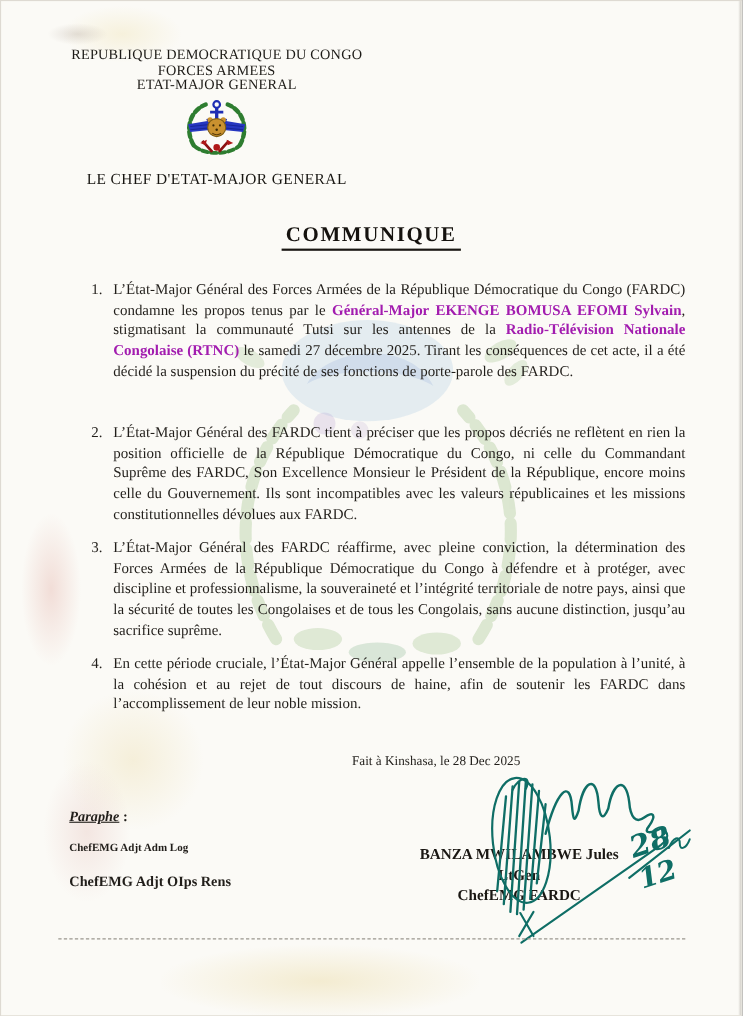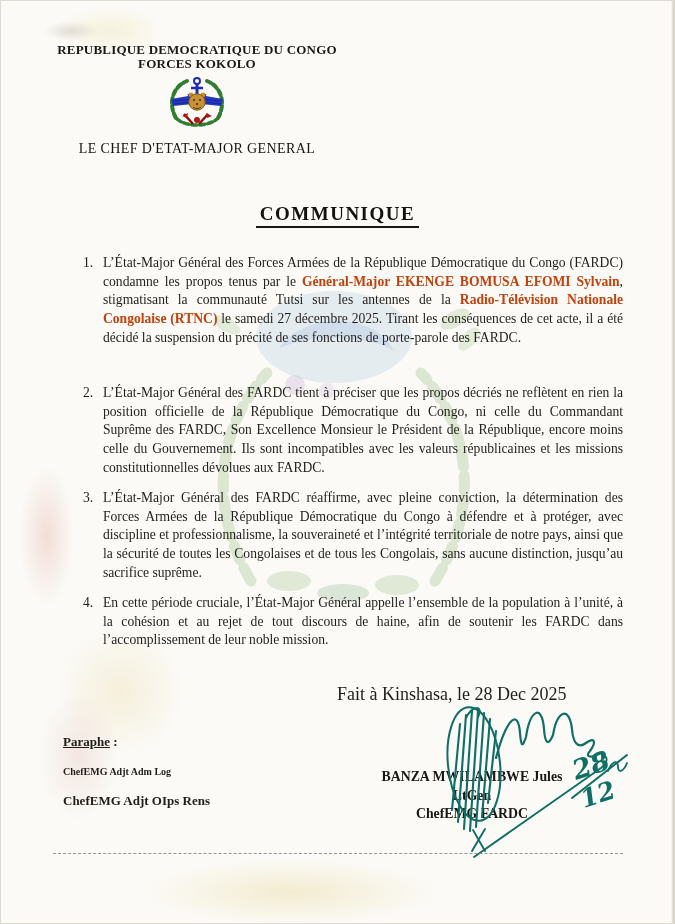--- a/index.html
+++ b/index.html
@@ -6,35 +6,35 @@
   html,body { background:#888; }
   .page {
     position:relative; width:675px; height:924px; margin:0 auto;
     background:#fbfaf6; overflow:hidden;
     font-family:"Liberation Serif","DejaVu Serif",serif;
     color:#211e1a; border:1px solid #dedad2;
   }
   .edge-right { position:absolute; right:0; top:0; width:3px; height:100%; background:linear-gradient(to left,#cfccc5,rgba(207,204,197,0)); }
   .stain { position:absolute; pointer-events:none; }
   .letterhead { position:absolute; top:42px; left:50px; width:292px; text-align:center; }
-  .lh-line { font-weight:bold; font-size:13px; line-height:13.5px; letter-spacing:.2px; color:#1c1a16; }
+  .lh-line { font-weight:normal; font-size:13px; line-height:13.5px; letter-spacing:.2px; color:#1c1a16; }
   .emblem { margin:4px auto 2px auto; width:66px; height:58px; }
   .office { font-weight:normal; font-size:14px; letter-spacing:.4px; margin-top:3px; color:#171511; }
   .watermark { position:absolute; left:168px; top:278px; width:352px; height:326px; opacity:.8; pointer-events:none; }
   .title-row { position:absolute; top:202px; left:0; width:100%; text-align:center; }
   .doc-title {
     display:inline-block; font-size:19px; font-weight:bold; letter-spacing:1.5px;
     border-bottom:2.5px solid #1a1713; padding:0 4px 1px 4px; color:#15120e;text-align:right;
   }
   .para { position:absolute; left:82px; width:540px; font-size:13.6px; line-height:18.7px; text-align:justify; padding-left:20px; }
   .para .num { position:absolute; left:0; top:0; }
-  .para b { color:#c2410c; }
-  .dateline { position:absolute; top:683px; left:336px; font-size:18px; }
+  .para b { color:#a21caf; }
+  .dateline { position:absolute; top:683px; left:319px; font-size:12px; }
   .paraphe-label { position:absolute; top:733px; left:62px; font-size:13px; font-weight:bold; }
-  .paraphe-label .pl { text-decoration:underline; }
+  .paraphe-label .pl { font-style:italic; text-decoration:underline; }
   .paraphe-item1 { position:absolute; top:765px; left:62px; font-size:10px; font-weight:bold; }
   .paraphe-item2 { position:absolute; top:792px; left:62px; font-size:13px; font-weight:bold; }
   .sig-block { position:absolute; top:767px; left:340px; width:262px; text-align:center; font-weight:bold; font-size:13.8px; line-height:18.5px; color:#1a1713; }
   .sig-ink { position:absolute; left:425px; top:697px; width:250px; height:162px; pointer-events:none; }
   .footer { position:absolute; top:852px; left:52px; width:570px; border-top:1px dashed #9a968e; padding-top:2px; text-align:center; }
   .footer div { font-size:9.4px; font-weight:bold; font-style:italic; line-height:11.5px; color:#23201b; }
 </style>
 </head>
 <body>
 
@@ -58,21 +58,22 @@
     <ellipse cx="120" cy="302" rx="22" ry="10" fill="rgba(110,165,85,.25)"></ellipse>
     <ellipse cx="228" cy="306" rx="22" ry="10" fill="rgba(110,165,85,.25)"></ellipse>
     <ellipse cx="174" cy="314" rx="26" ry="9" fill="rgba(100,160,110,.28)"></ellipse>
     <ellipse cx="286" cy="40" rx="16" ry="8" fill="rgba(120,170,90,.25)" transform="rotate(-30 286 40)"></ellipse>
     <ellipse cx="300" cy="60" rx="14" ry="7" fill="rgba(120,170,90,.22)" transform="rotate(-50 300 60)"></ellipse>
     <ellipse cx="58" cy="46" rx="15" ry="7" fill="rgba(120,170,90,.22)" transform="rotate(30 58 46)"></ellipse>
   </svg>
 
   <div class="letterhead">
     <div class="lh-line">REPUBLIQUE DEMOCRATIQUE DU CONGO</div>
-    <div class="lh-line">FORCES KOKOLO</div>
+    <div class="lh-line">FORCES ARMEES</div>
+    <div class="lh-line">ETAT-MAJOR GENERAL</div>
     <svg class="emblem" viewBox="0 0 66 58">
       <path d="M12,44 C4,30 8,13 23,7" stroke="#2e7d30" stroke-width="4" fill="none" stroke-dasharray="5 3" stroke-linecap="round"></path>
       <path d="M54,44 C62,30 58,13 43,7" stroke="#2e7d30" stroke-width="4" fill="none" stroke-dasharray="5 3" stroke-linecap="round"></path>
       <path d="M13,45 C22,53 44,53 53,45" stroke="#2e7d30" stroke-width="3.5" fill="none" stroke-dasharray="5 3" stroke-linecap="round"></path>
       <path d="M7,25 L30,21 L29,30 L9,32 Z" fill="#2637c0"></path>
       <path d="M59,25 L36,21 L37,30 L57,32 Z" fill="#2637c0"></path>
       <path d="M9,27 L29,25 M9,30 L29,28" stroke="#18269a" stroke-width="1"></path>
       <path d="M57,27 L37,25 M57,30 L37,28" stroke="#18269a" stroke-width="1"></path>
       <circle cx="33" cy="7" r="3" stroke="#1e2db4" stroke-width="2" fill="none"></circle>
       <path d="M33,10 L33,25" stroke="#1e2db4" stroke-width="3"></path>

